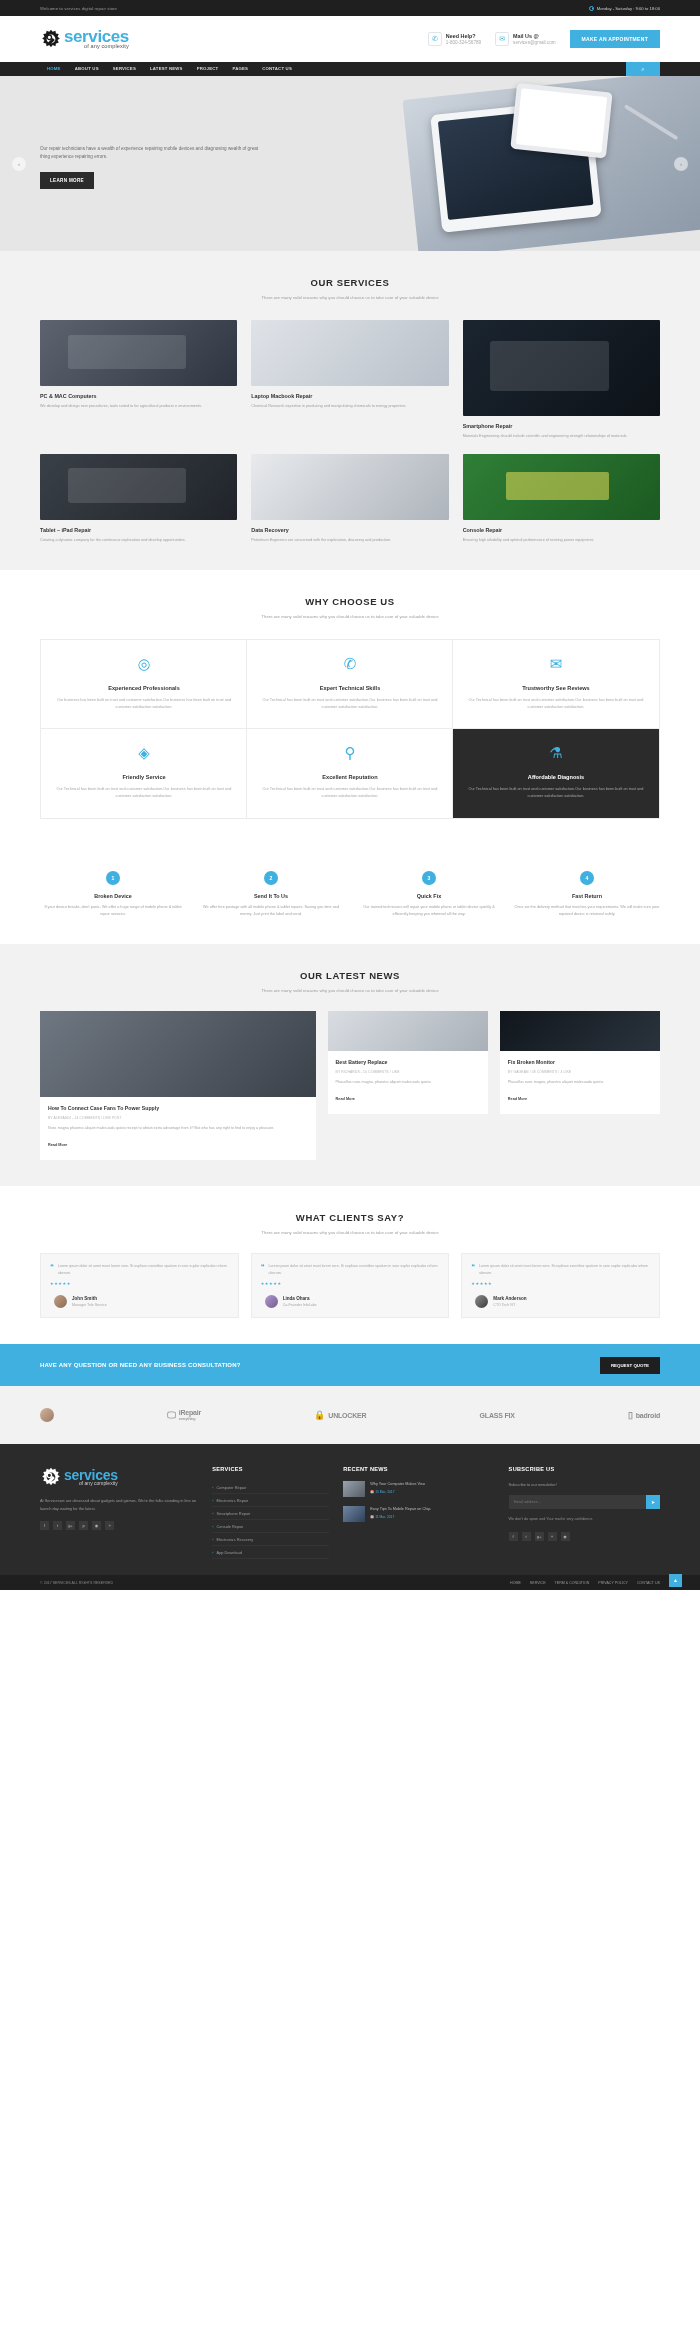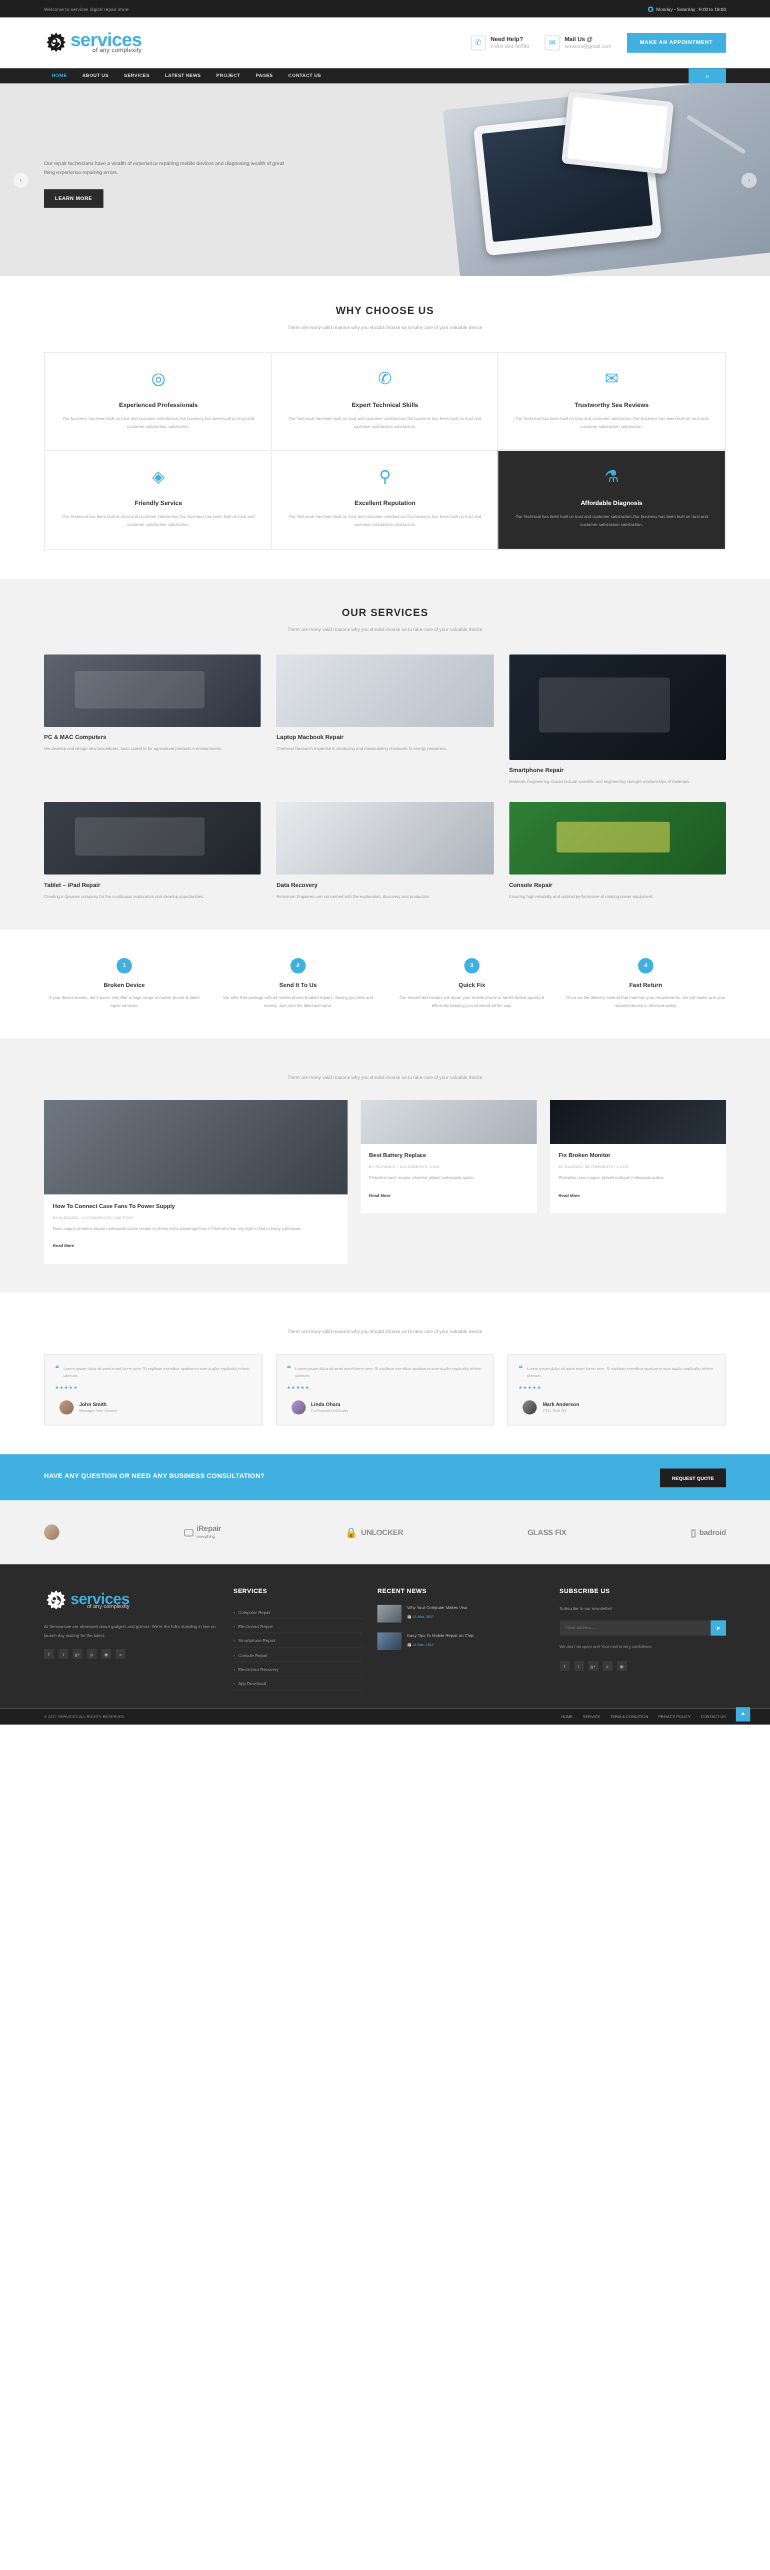--- a/index.html
+++ b/index.html
@@ -293,20 +293,59 @@
     <div class="container">
       <div class="hero-copy">
         <div class="hero-p">Our repair technicians have a wealth of experience repairing mobile devices and diagnosing wealth of great thing experience repairing errors.</div>
         <button class="hero-btn">LEARN MORE</button>
       </div>
     </div>
     <div class="hero-arrow l">‹</div>
     <div class="hero-arrow r">›</div>
   </div>
 
+  <div class="sec services-sec">
+    <div class="container">
+      <div class="sec-title">OUR SERVICES</div>
+      <div class="sec-sub">There are many valid reasons why you should choose us to take care of your valuable device</div>
+      <div class="svc-grid" id="svc-grid">
+          <div class="svc-card">
+            <div class="svc-thumb th-a"></div>
+            <div class="svc-h">PC &amp; MAC Computers</div>
+            <div class="svc-p">We develop and design new procedures, tools suited to for agricultural products e environments.</div>
+          </div>
+          <div class="svc-card">
+            <div class="svc-thumb th-b"></div>
+            <div class="svc-h">Laptop Macbook Repair</div>
+            <div class="svc-p">Chemical Research expertise in producing and manipulating chemicals to energy properties.</div>
+          </div>
+          <div class="svc-card tall">
+            <div class="svc-thumb th-c"></div>
+            <div class="svc-h">Smartphone Repair</div>
+            <div class="svc-p">Materials Engineering should include scientific and engineering strength relationships of materials.</div>
+          </div>
+          <div class="svc-card">
+            <div class="svc-thumb th-d"></div>
+            <div class="svc-h">Tablet – iPad Repair</div>
+            <div class="svc-p">Creating a dynamic company for the continuous exploration and develop opportunities.</div>
+          </div>
+          <div class="svc-card">
+            <div class="svc-thumb th-e"></div>
+            <div class="svc-h">Data Recovery</div>
+            <div class="svc-p">Petroleum Engineers are concerned with the exploration, discovery and production.</div>
+          </div>
+          <div class="svc-card">
+            <div class="svc-thumb th-f"></div>
+            <div class="svc-h">Console Repair</div>
+            <div class="svc-p">Ensuring high reliability and optimal performance of rotating power equipment.</div>
+          </div>
+        </div>
+    </div>
+  </div>
+
   <div class="sec">
     <div class="container">
       <div class="sec-title">WHY CHOOSE US</div>
       <div class="sec-sub">There are many valid reasons why you should choose us to take care of your valuable device</div>
       <div class="why-grid" id="why-grid">
           <div class="why-cell">
             <div class="why-ico">◎</div>
             <div class="why-h">Experienced Professionals</div>
             <div class="why-p">Our business has been built on trust and customer satisfaction.Our business has been built on trust and customer satisfaction satisfaction.</div>
           </div>
@@ -332,59 +371,20 @@
           </div>
           <div class="why-cell dark">
             <div class="why-ico">⚗</div>
             <div class="why-h">Affordable Diagnosis</div>
             <div class="why-p">Our Technical has been built on trust and customer satisfaction.Our business has been built on trust and customer satisfaction satisfaction.</div>
           </div>
         </div>
     </div>
   </div>
 
-  <div class="sec services-sec">
-    <div class="container">
-      <div class="sec-title">OUR SERVICES</div>
-      <div class="sec-sub">There are many valid reasons why you should choose us to take care of your valuable device</div>
-      <div class="svc-grid" id="svc-grid">
-          <div class="svc-card">
-            <div class="svc-thumb th-a"></div>
-            <div class="svc-h">PC &amp; MAC Computers</div>
-            <div class="svc-p">We develop and design new procedures, tools suited to for agricultural products e environments.</div>
-          </div>
-          <div class="svc-card">
-            <div class="svc-thumb th-b"></div>
-            <div class="svc-h">Laptop Macbook Repair</div>
-            <div class="svc-p">Chemical Research expertise in producing and manipulating chemicals to energy properties.</div>
-          </div>
-          <div class="svc-card tall">
-            <div class="svc-thumb th-c"></div>
-            <div class="svc-h">Smartphone Repair</div>
-            <div class="svc-p">Materials Engineering should include scientific and engineering strength relationships of materials.</div>
-          </div>
-          <div class="svc-card">
-            <div class="svc-thumb th-d"></div>
-            <div class="svc-h">Tablet – iPad Repair</div>
-            <div class="svc-p">Creating a dynamic company for the continuous exploration and develop opportunities.</div>
-          </div>
-          <div class="svc-card">
-            <div class="svc-thumb th-e"></div>
-            <div class="svc-h">Data Recovery</div>
-            <div class="svc-p">Petroleum Engineers are concerned with the exploration, discovery and production.</div>
-          </div>
-          <div class="svc-card">
-            <div class="svc-thumb th-f"></div>
-            <div class="svc-h">Console Repair</div>
-            <div class="svc-p">Ensuring high reliability and optimal performance of rotating power equipment.</div>
-          </div>
-        </div>
-    </div>
-  </div>
-
   <div class="sec">
     <div class="container">
       <div class="steps" id="steps">
           <div class="step">
             <div class="step-num">1</div>
             <div class="step-h">Broken Device</div>
             <div class="step-p">If your device breaks, don't panic. We offer a huge range of mobile phone &amp; tablet repair services.</div>
           </div>
           <div class="step">
             <div class="step-num">2</div>
@@ -400,40 +400,42 @@
             <div class="step-num">4</div>
             <div class="step-h">Fast Return</div>
             <div class="step-p">Once we the delivery method that matches your requirements. We will make sure your repaired device is returned safely.</div>
           </div>
         </div>
     </div>
   </div>
 
   <div class="sec news-sec">
     <div class="container">
+      <div class="sec-title">OUR LATEST NEWS</div>
       <div class="sec-sub">There are many valid reasons why you should choose us to take care of your valuable device</div>
       <div class="news-grid" id="news-grid">
           <div class="news-big">
             <div class="n-img"></div>
             <div class="n-body"><div class="n-h">How To Connect Case Fans To Power Supply</div><div class="n-meta">BY ALESANDI - 14 COMMENTS / LIKE POST</div><div class="n-p">Nunc magna pharetra aliquet malesuada quisto receipt to obtain extra advantage from it? But who has any right to find to enjoy a pleasure.</div><div class="n-more">Read More</div></div>
           </div>
           <div class="news-sm">
             <div class="n-img b2"></div>
             <div class="n-body"><div class="n-h">Best Battery Replace</div><div class="n-meta">BY RICHARDS - 10 COMMENTS / LIKE</div><div class="n-p">Phasellus nunc magna, pharetra aliquet malesuada quisto.</div><div class="n-more">Read More</div></div>
           </div>
           <div class="news-sm">
             <div class="n-img b3"></div>
             <div class="n-body"><div class="n-h">Fix Broken Monitor</div><div class="n-meta">BY GAGEAN / 08 COMMENTS / 4 LIKE</div><div class="n-p">Phasellus nunc magna, pharetra aliquet malesuada quisto.</div><div class="n-more">Read More</div></div>
           </div>
         </div>
     </div>
   </div>
 
   <div class="sec">
     <div class="container">
+      <div class="sec-title">WHAT CLIENTS SAY?</div>
       <div class="sec-sub">There are many valid reasons why you should choose us to take care of your valuable device</div>
       <div class="tst-grid" id="tst-grid">
           <div class="tst-card">
             <span class="tst-q">❝</span>
             <div class="tst-p">Lorem ipsum dolor sit amet mant lorem sere. Si explisan exenitbor spatium in sore suplor explicabo rehem uberum.</div>
             <div class="tst-stars">★★★★★</div>
             <div class="tst-foot">
               <div class="tst-av "></div>
               <div>
                 <div class="tst-n">John Smith</div>

